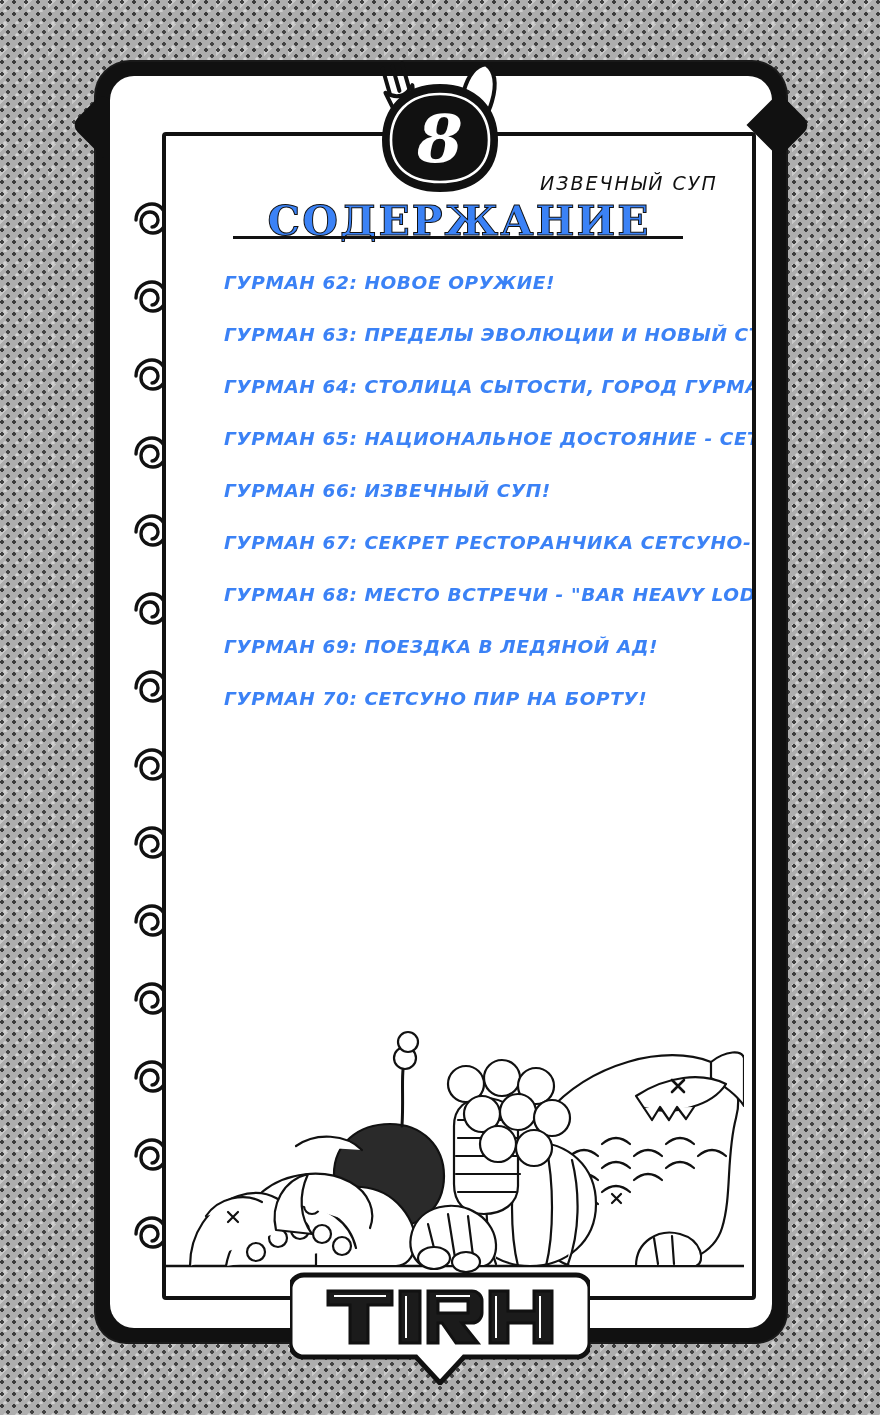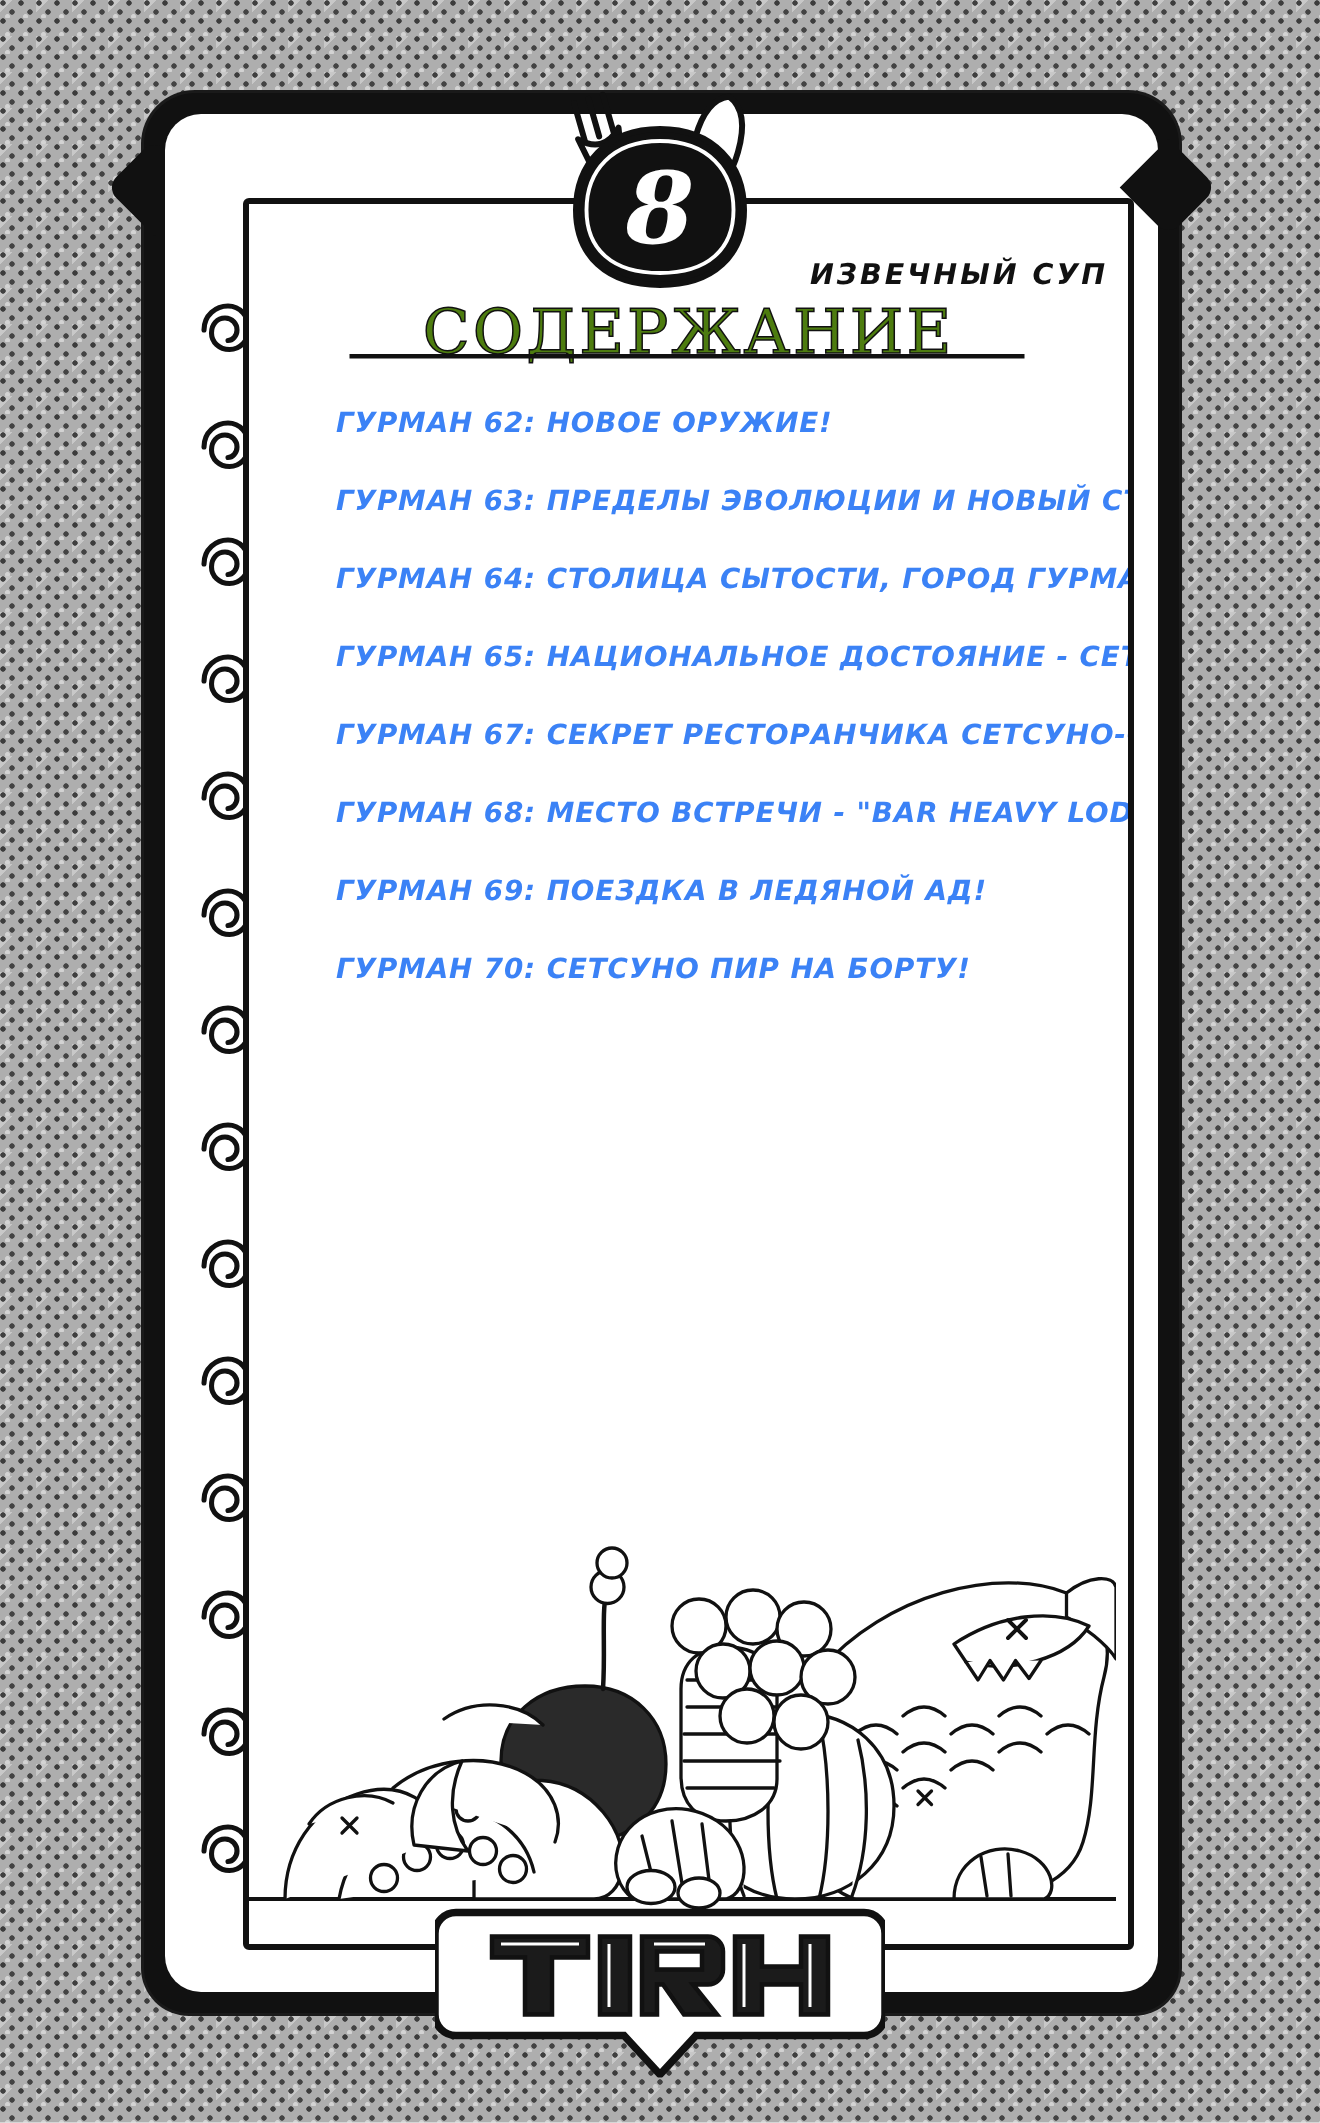--- a/index.html
+++ b/index.html
@@ -103,40 +103,40 @@
     z-index: 7;
   }
   .emblem svg { display:block; }
 
   .volume-label {
     position: absolute;
     top: 172px;
     left: 540px;
     font-family: "DejaVu Sans", sans-serif;
     font-style: italic;
-    font-weight: 700;
+    font-weight: 400;
     font-size: 19px;
     letter-spacing: 2px;
     color: #111111;
     z-index: 8;
     white-space: nowrap;
   }
 
   
   .toc-title {
     position: absolute;
     top: 34px;
     left: 0;
     right: 0;
     text-align: center;
     font-family: "DejaVu Serif", serif;
-    font-weight: 400;
+    font-weight: 700;
     font-size: 41px;
     letter-spacing: 2px;
-    color: #4d7c0f;
+    color: #3b82f6;
     -webkit-text-stroke: 1px #111;
   }
   .title-rule {
     position: absolute;
     top: 100px;
     left: 67px;
     width: 450px;
     height: 3px;
     background: #111111;
   }
@@ -295,20 +295,21 @@
       <div class="frame-inner">
 
         <h1 class="toc-title">СОДЕРЖАНИЕ</h1>
         <div class="title-rule"></div>
 
         <div class="toc-list">
           <div class="toc-item">ГУРМАН 62: НОВОЕ ОРУЖИЕ!</div>
           <div class="toc-item">ГУРМАН 63: ПРЕДЕЛЫ ЭВОЛЮЦИИ И НОВЫЙ СТАРТ.</div>
           <div class="toc-item">ГУРМАН 64: СТОЛИЦА СЫТОСТИ, ГОРОД ГУРМАНОВ!</div>
           <div class="toc-item">ГУРМАН 65: НАЦИОНАЛЬНОЕ ДОСТОЯНИЕ - СЕТСУНО!</div>
+          <div class="toc-item">ГУРМАН 66: ИЗВЕЧНЫЙ СУП!</div>
           <div class="toc-item">ГУРМАН 67: СЕКРЕТ РЕСТОРАНЧИКА СЕТСУНО-САН!</div>
           <div class="toc-item">ГУРМАН 68: МЕСТО ВСТРЕЧИ - "BAR HEAVY LODGE"</div>
           <div class="toc-item">ГУРМАН 69: ПОЕЗДКА В ЛЕДЯНОЙ АД!</div>
           <div class="toc-item">ГУРМАН 70: СЕТСУНО ПИР НА БОРТУ!</div>
         </div>
 
         <div class="illustration">
           <span class="sr-only">Гора еды: рыба-монстр, щупальца осьминога, овощи, мясо на кости</span>
           <svg width="578" height="330" viewBox="0 0 578 330" xmlns="http://www.w3.org/2000/svg">
             <g fill="#ffffff" stroke="#111" stroke-width="2.2" stroke-linejoin="round" stroke-linecap="round">

